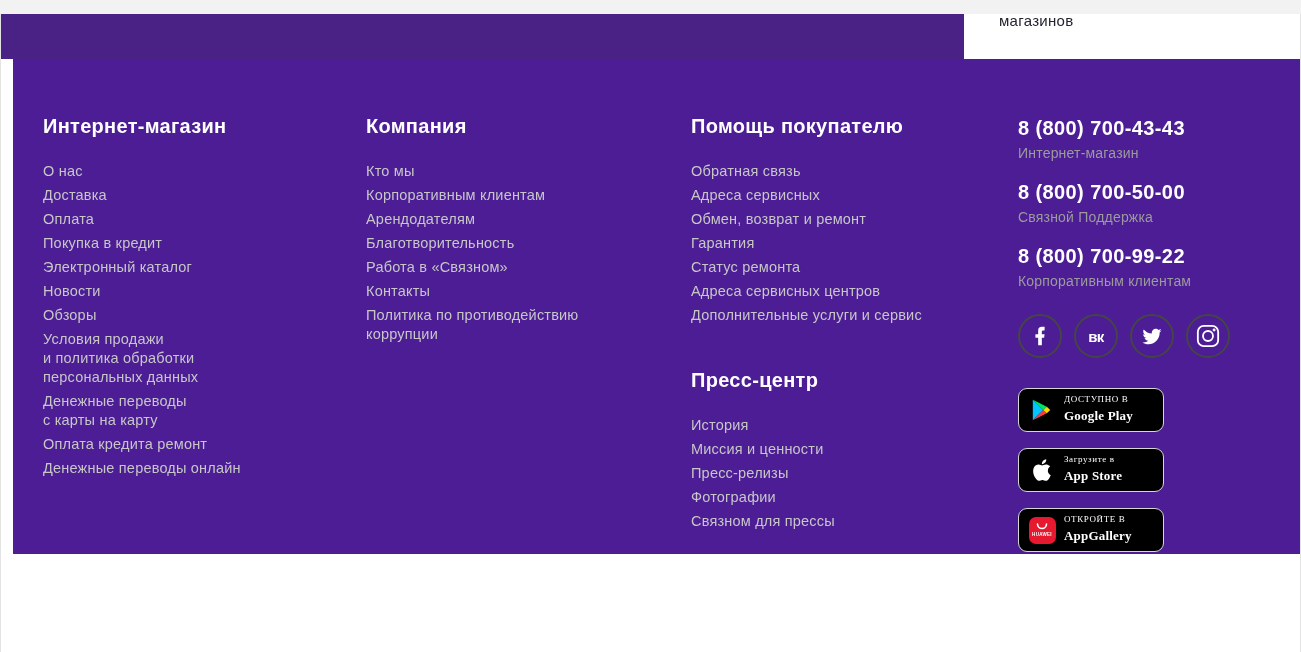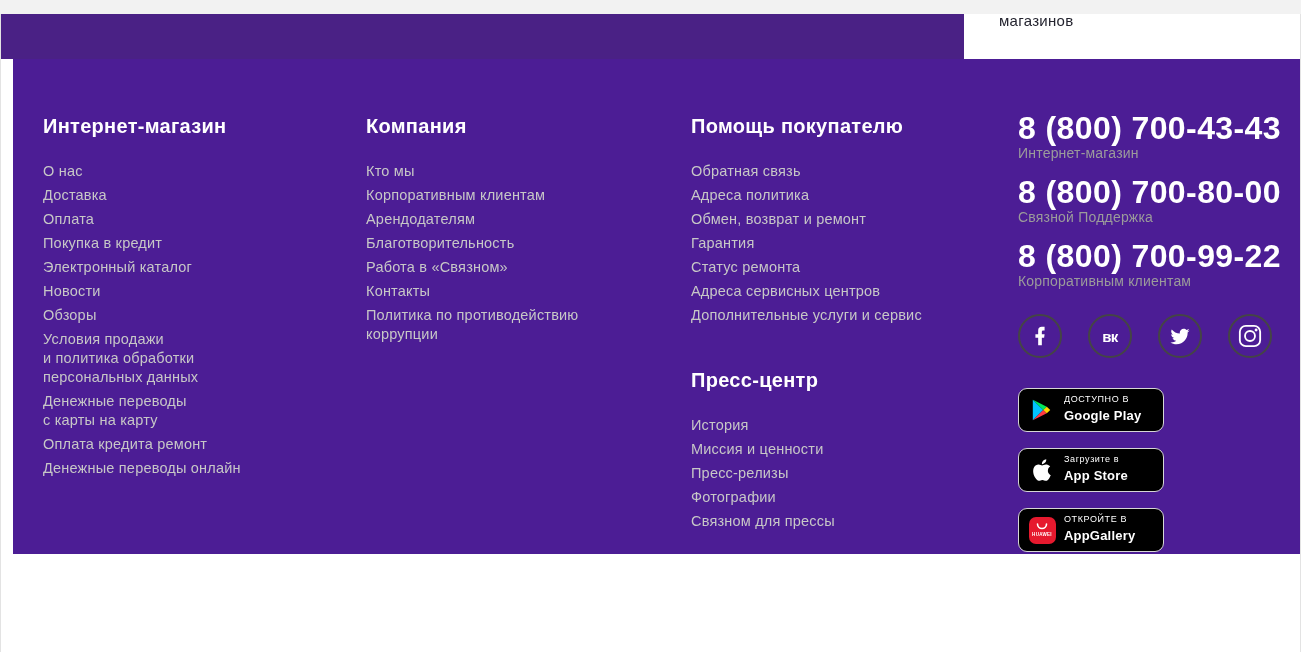--- a/index.html
+++ b/index.html
@@ -26,42 +26,42 @@
   .col li { margin-bottom:5px; }
   .col a {
     display:inline-block; color:#c7c7c7; font-size:14.5px; line-height:19px;
     text-decoration:none; white-space:pre-line; letter-spacing:.2px; cursor:pointer;
   }
   .section2 { margin-top:43px; }
   
   .contacts { position:absolute; left:1005px; top:55px; width:270px; }
   .phone-block { margin-bottom:16px; }
   .phone {
-    display:block; color:#ffffff; font-size:32px; font-weight:600;
+    display:block; color:#ffffff; font-size:20px; font-weight:600;
     line-height:28px; letter-spacing:.4px; text-decoration:none; cursor:pointer;
   }
   .phone-label { display:block; color:#9b9b9b; font-size:14px; line-height:18px; margin-top:2px; letter-spacing:.2px; }
   
-  .social { display:flex; gap:26px; margin-top:24px; }
+  .social { display:flex; gap:12px; margin-top:24px; }
   .soc {
     width:44px; height:44px; border:2px solid #454545; border-radius:50%;
     display:flex; align-items:center; justify-content:center; cursor:pointer;
     color:#fff;
   }
   .soc svg { display:block; }
   .vk-text { color:#fff; font-size:15px; font-weight:800; letter-spacing:-.5px; }
   
   .badges { margin-top:30px; }
   .badge {
     width:146px; height:44px; border:1.5px solid #d6d6d6; border-radius:9px;
     background:#000; display:flex; align-items:center; padding:0 8px 0 9px;
     margin-bottom:16px; cursor:pointer;
   }
   .badge-icon { width:28px; display:flex; align-items:center; justify-content:center; margin-right:8px; flex:0 0 28px; }
-  .badge-text { display:flex; flex-direction:column; justify-content:center; }
+  .badge-text { display:flex; flex-direction:column; justify-content:center;font-family:Liberation Serif, serif; }
   .badge-top { color:#ffffff; font-size:9px; letter-spacing:.6px; line-height:11px; }
   .badge-main { color:#ffffff; font-size:13px; font-weight:600; line-height:21px; letter-spacing:.2px; white-space:nowrap; }
   .gallery-icon {
     width:27px; height:27px; border-radius:7px; display:flex; flex-direction:column;
     align-items:center; justify-content:center;
   }
   .gallery-icon .hw { color:#fff; font-size:4.5px; font-weight:700; letter-spacing:.3px; margin-top:1px; }
 </style>
 </head>
 <body>
@@ -104,21 +104,21 @@
         <li><a>Контакты</a></li>
         <li><a>Политика по противодействию
 коррупции</a></li>
       </ul>
     </div>
 
     <div class="col" style="left:678px">
       <h3>Помощь покупателю</h3>
       <ul>
         <li><a>Обратная связь</a></li>
-        <li><a>Адреса политика</a></li>
+        <li><a>Адреса сервисных</a></li>
         <li><a>Обмен, возврат и ремонт</a></li>
         <li><a>Гарантия</a></li>
         <li><a>Статус ремонта</a></li>
         <li><a>Адреса сервисных центров</a></li>
         <li><a>Дополнительные услуги и сервис</a></li>
       </ul>
       <div class="section2">
         <h3>Пресс-центр</h3>
         <ul>
           <li><a>История</a></li>
@@ -130,21 +130,21 @@
       </div>
     </div>
 
     <div class="contacts">
 
       <div class="phone-block">
         <a class="phone">8 (800) 700-43-43</a>
         <span class="phone-label">Интернет-магазин</span>
       </div>
       <div class="phone-block">
-        <a class="phone">8 (800) 700-80-00</a>
+        <a class="phone">8 (800) 700-50-00</a>
         <span class="phone-label">Связной Поддержка</span>
       </div>
       <div class="phone-block">
         <a class="phone">8 (800) 700-99-22</a>
         <span class="phone-label">Корпоративным клиентам</span>
       </div>
 
       <div class="social">
         <div class="soc">
           <svg width="22" height="22" viewBox="0 0 24 24">

